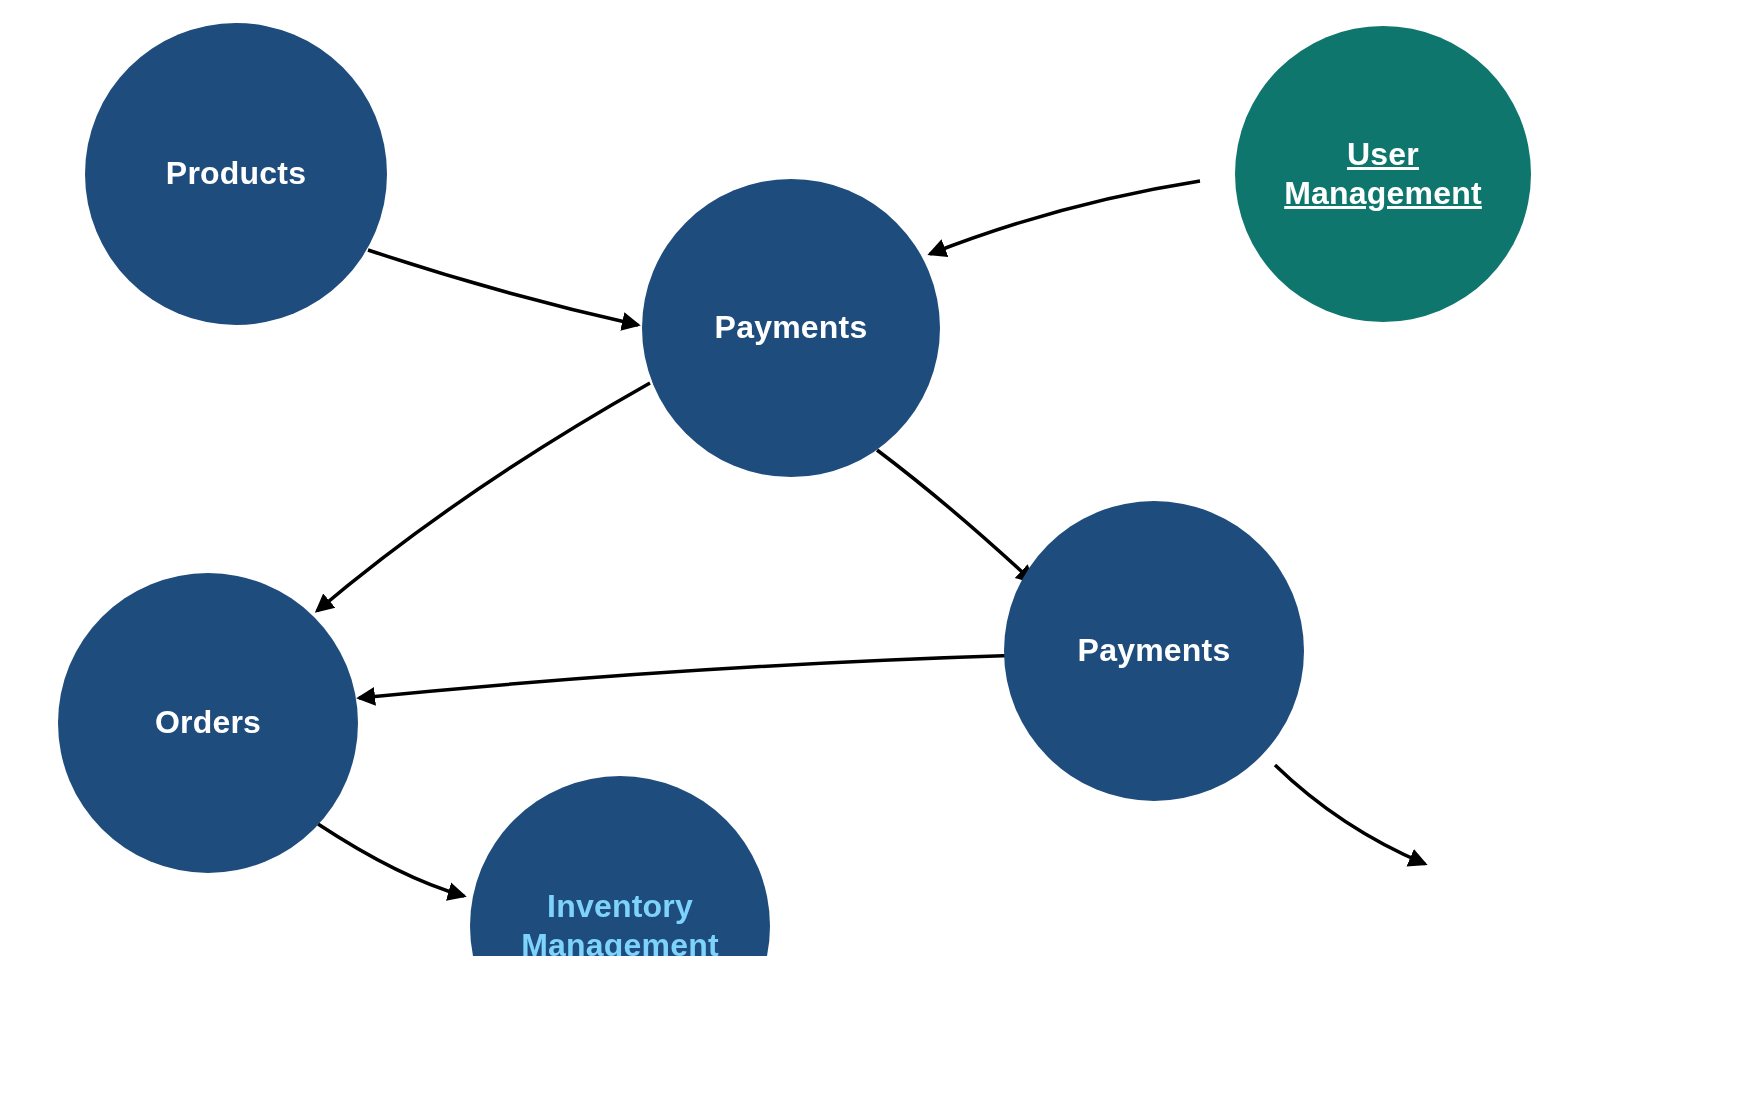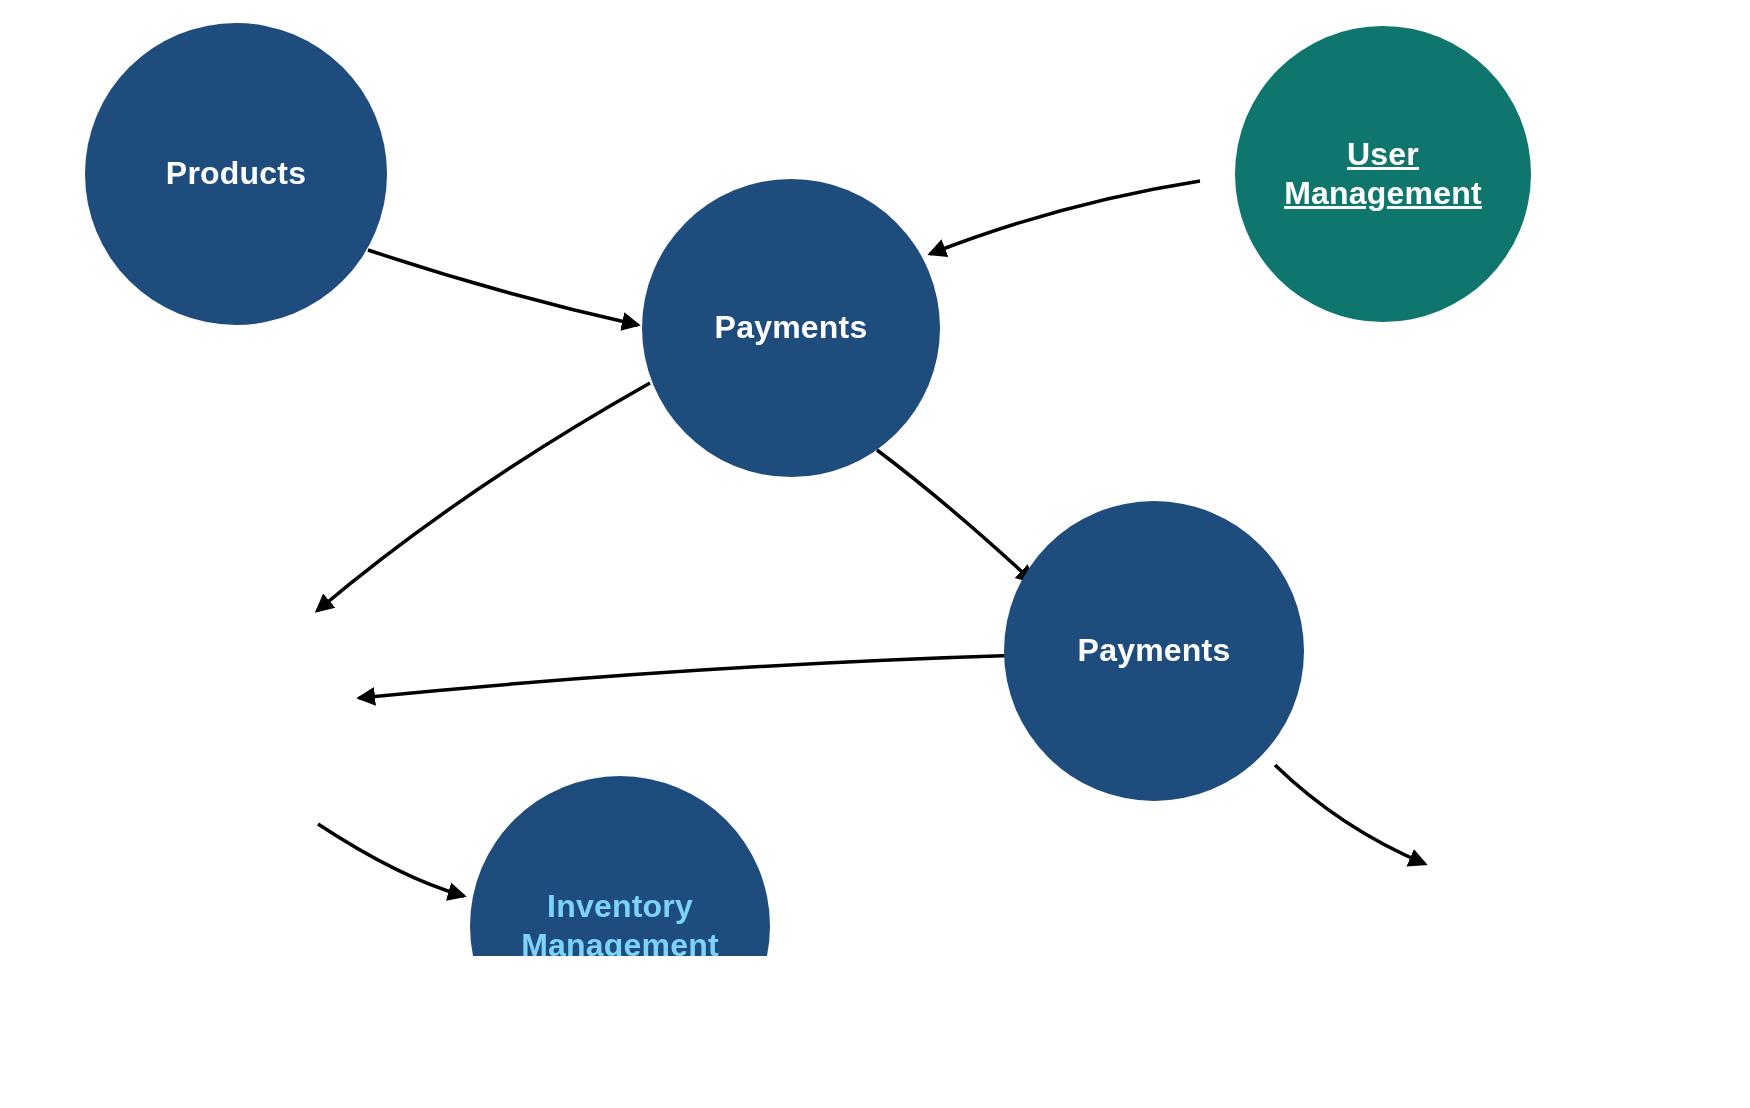--- a/index.html
+++ b/index.html
@@ -81,20 +81,25 @@
         <div class="node-label">
           <div>User</div>
           <div>Management</div>
         </div>
       </div>
       <div class="node" style="left: 642px; top: 179px; width: 298px; height: 298px; background: rgb(30, 76, 124); color: rgb(255, 255, 255);">
         <div class="node-label">
           <div>Payments</div>
         </div>
       </div>
+      <div class="node" style="left: 58px; top: 573px; width: 300px; height: 300px; background: rgb(30, 76, 124); color: rgb(255, 255, 255);">
+        <div class="node-label">
+          <div>Orders</div>
+        </div>
+      </div>
       <div class="node" style="left: 1004px; top: 501px; width: 300px; height: 300px; background: rgb(30, 76, 124); color: rgb(255, 255, 255);">
         <div class="node-label">
           <div>Payments</div>
         </div>
       </div>
       <div class="node" style="left: 470px; top: 776px; width: 300px; height: 300px; background: rgb(30, 76, 124); color: #7dd3fc;">
         <div class="node-label">
           <div>Inventory</div>
           <div>Management</div>
         </div>

